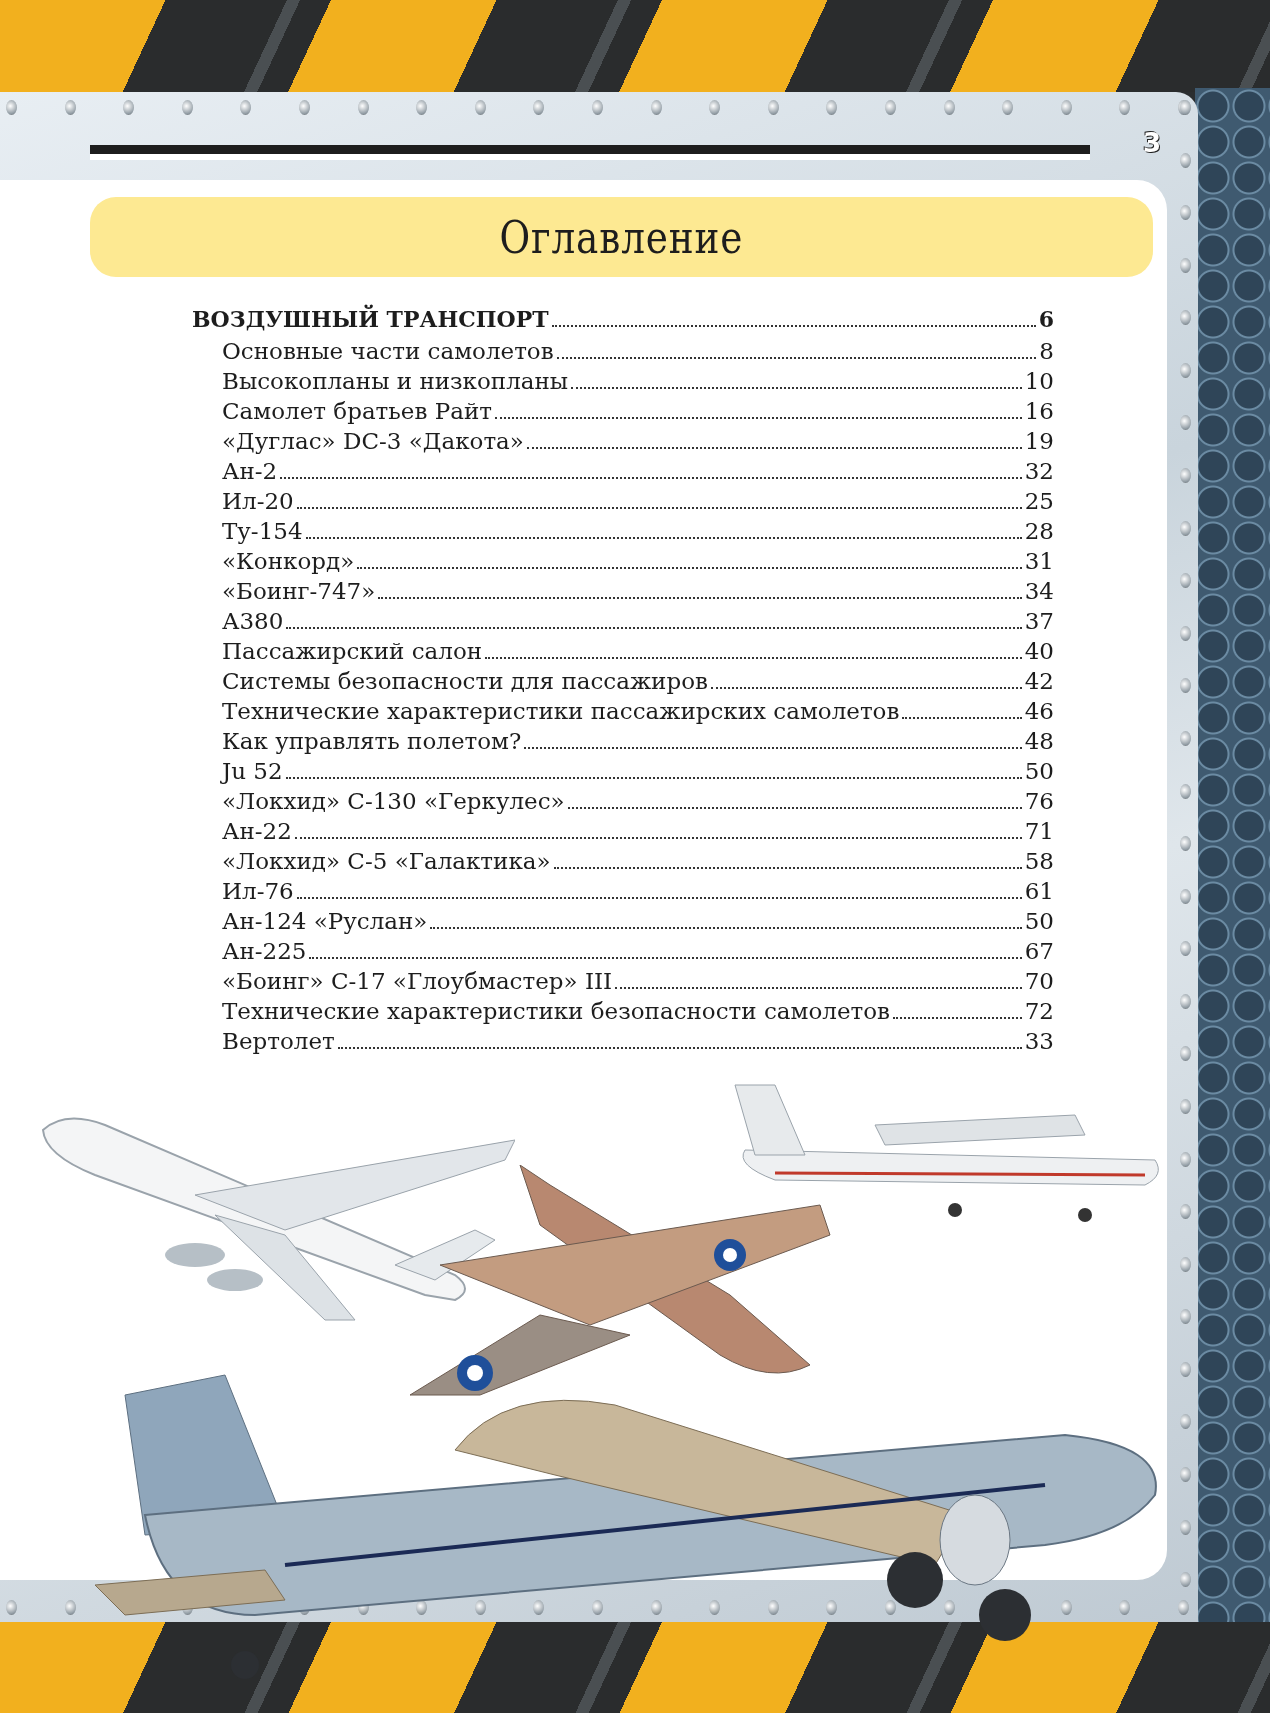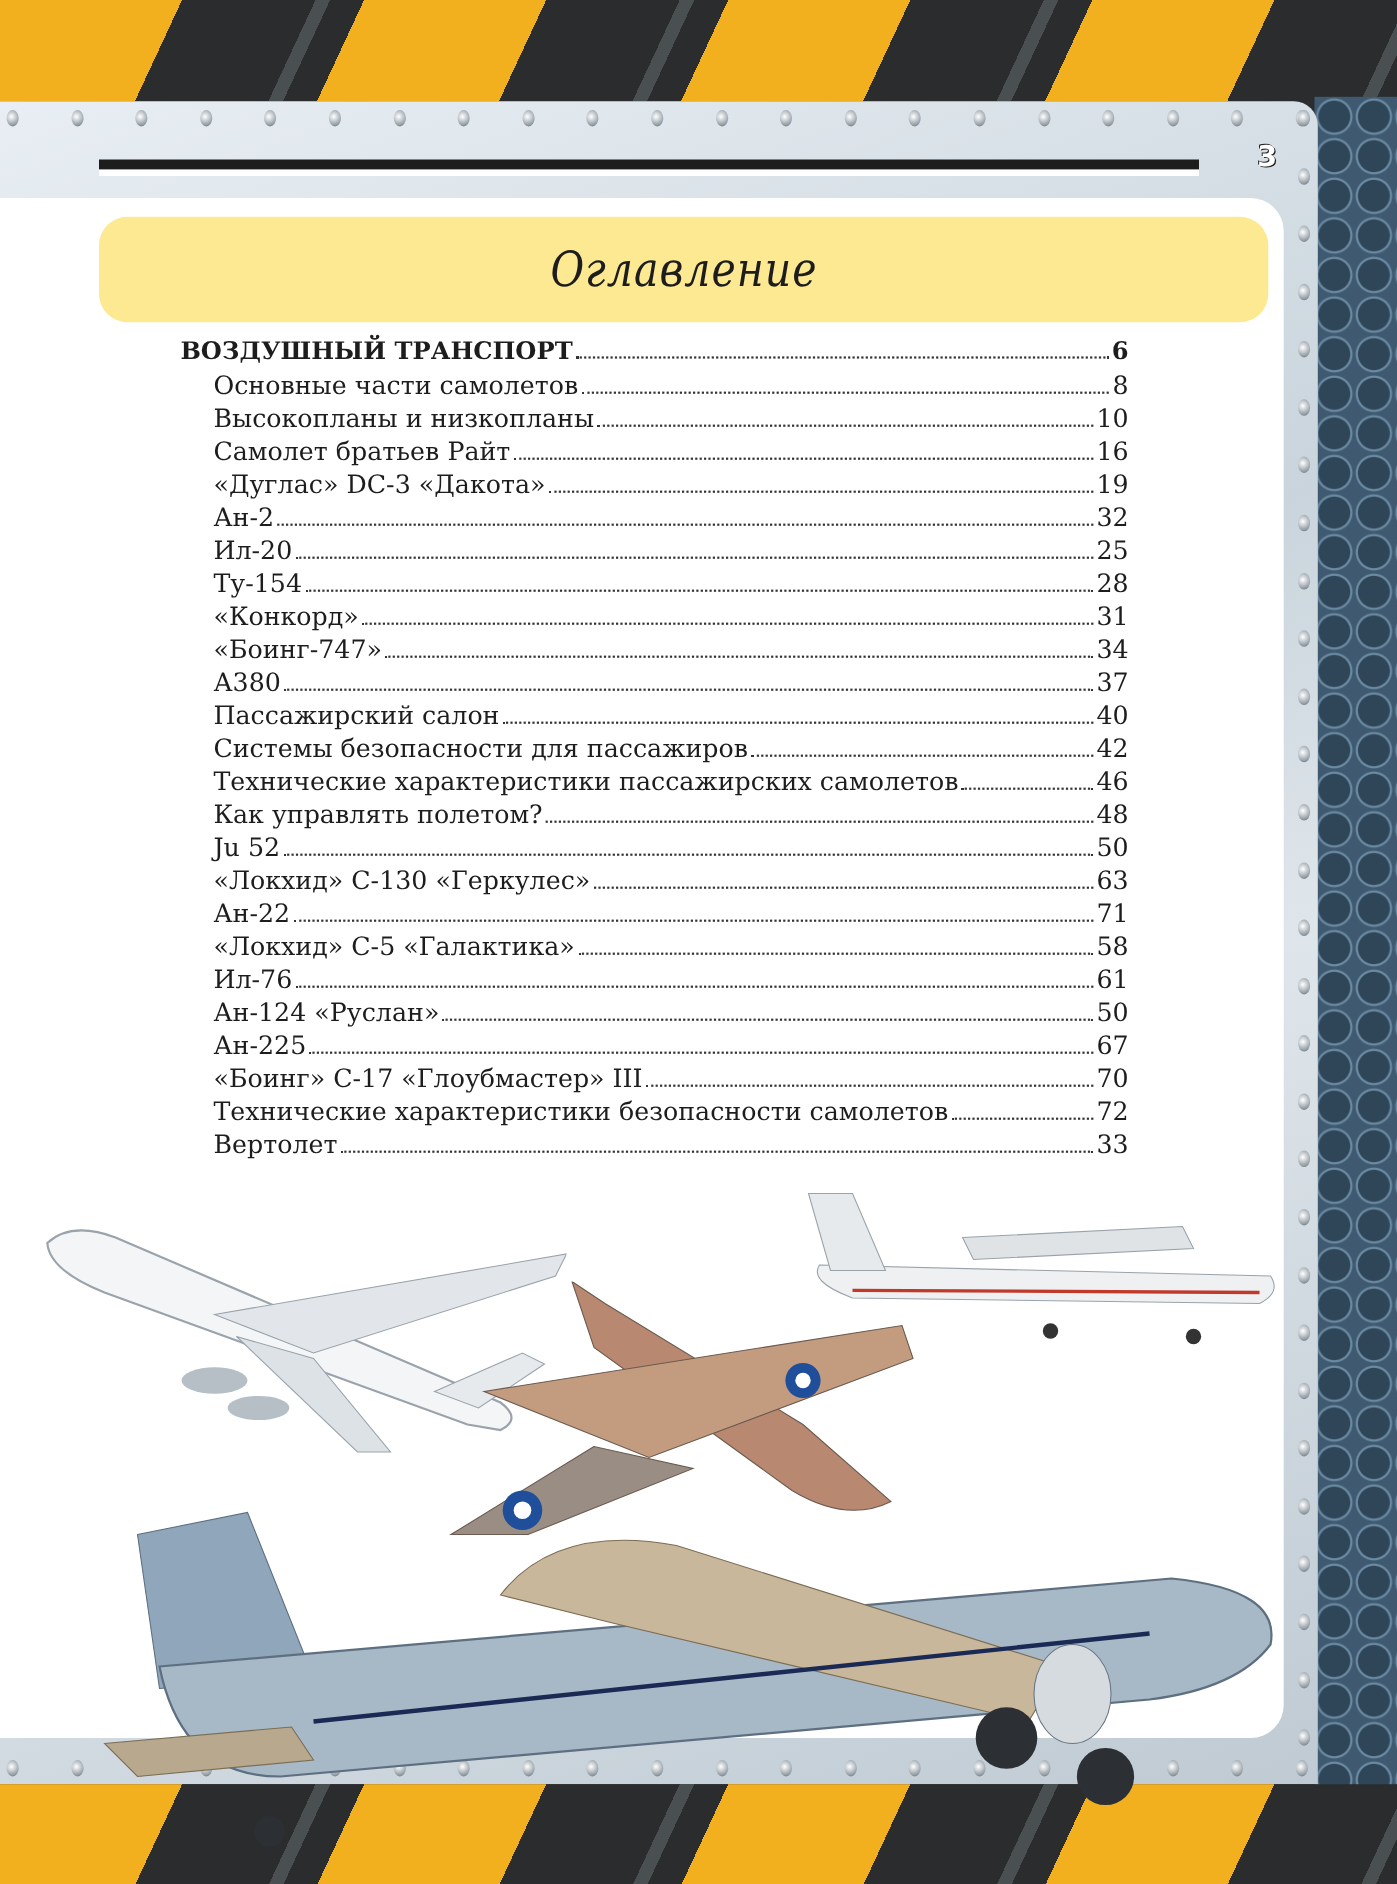--- a/index.html
+++ b/index.html
@@ -12,23 +12,23 @@
     background-size:36px 36px;}
   .metal{position:absolute;left:0;top:92px;width:1198px;height:1530px;border-top-right-radius:22px;
     background:linear-gradient(160deg,#e8eef3 0%,#c9d4dc 40%,#dfe6eb 60%,#bfcad3 100%);}
   .rivets-top{position:absolute;left:0;top:100px;width:1195px;height:20px;display:flex;justify-content:space-between;padding:0 6px;box-sizing:border-box;}
   .rivet{width:11px;height:15px;border-radius:50%;background:radial-gradient(circle at 40% 40%,#fff,#8f9aa2 70%,#555 100%);}
   .rivets-right{position:absolute;left:1180px;top:100px;height:1540px;width:15px;display:flex;flex-direction:column;justify-content:space-between;}
   .rivets-bottom{position:absolute;left:0;top:1600px;width:1195px;height:20px;display:flex;justify-content:space-between;padding:0 6px;box-sizing:border-box;}
   .header-rule{position:absolute;left:90px;top:145px;width:1000px;height:9px;background:#1d1d1d;border-bottom:6px solid #fff;}
   .page-num{position:absolute;left:1143px;top:128px;font-family:"DejaVu Sans",sans-serif;font-weight:bold;font-size:26px;color:#fff;text-shadow:1px 1px 0 #222,-1px -1px 0 #222;}
   .white-panel{position:absolute;left:0;top:180px;width:1167px;height:1400px;background:#fff;border-top-right-radius:30px;border-bottom-right-radius:30px;}
-  .title-box{position:absolute;left:90px;top:197px;width:1063px;height:96px;background:#fde992;border-radius:26px;display:flex;align-items:center;justify-content:center;font-style:italic;}
+  .title-box{position:absolute;left:90px;top:197px;width:1063px;height:80px;background:#fde992;border-radius:26px;display:flex;align-items:center;justify-content:center;}
   .title{font-family:"DejaVu Serif",serif;font-size:44px;color:#1d1d1d;letter-spacing:1px;transform:scaleX(0.85);}
-  .toc{position:absolute;left:164px;top:306px;width:862px;}
+  .toc{position:absolute;left:192px;top:306px;width:862px;}
   .row{display:flex;align-items:baseline;height:30px;font-family:"DejaVu Serif",serif;font-size:23px;color:#1d1d1d;}
   .row .lbl{white-space:nowrap;transform-origin:left;}
   .row .dots{flex:1;border-bottom:2px dotted #333;margin:0 3px 5px 3px;}
   .row .pg{white-space:nowrap;}
   .row.section{font-weight:bold;font-size:22px;height:32px;}
   .row.item{padding-left:30px;}
   .plane{position:absolute;}
 </style>
 </head>
 <body>
@@ -202,21 +202,21 @@
       <span class="pg">48</span>
     </div>
   <div class="row item">
       <span class="lbl">Ju 52</span>
       <span class="dots"></span>
       <span class="pg">50</span>
     </div>
   <div class="row item">
       <span class="lbl">«Локхид» С-130 «Геркулес»</span>
       <span class="dots"></span>
-      <span class="pg">63</span>
+      <span class="pg">76</span>
     </div>
   <div class="row item">
       <span class="lbl">Ан-22</span>
       <span class="dots"></span>
       <span class="pg">71</span>
     </div>
   <div class="row item">
       <span class="lbl">«Локхид» С-5 «Галактика»</span>
       <span class="dots"></span>
       <span class="pg">58</span>

